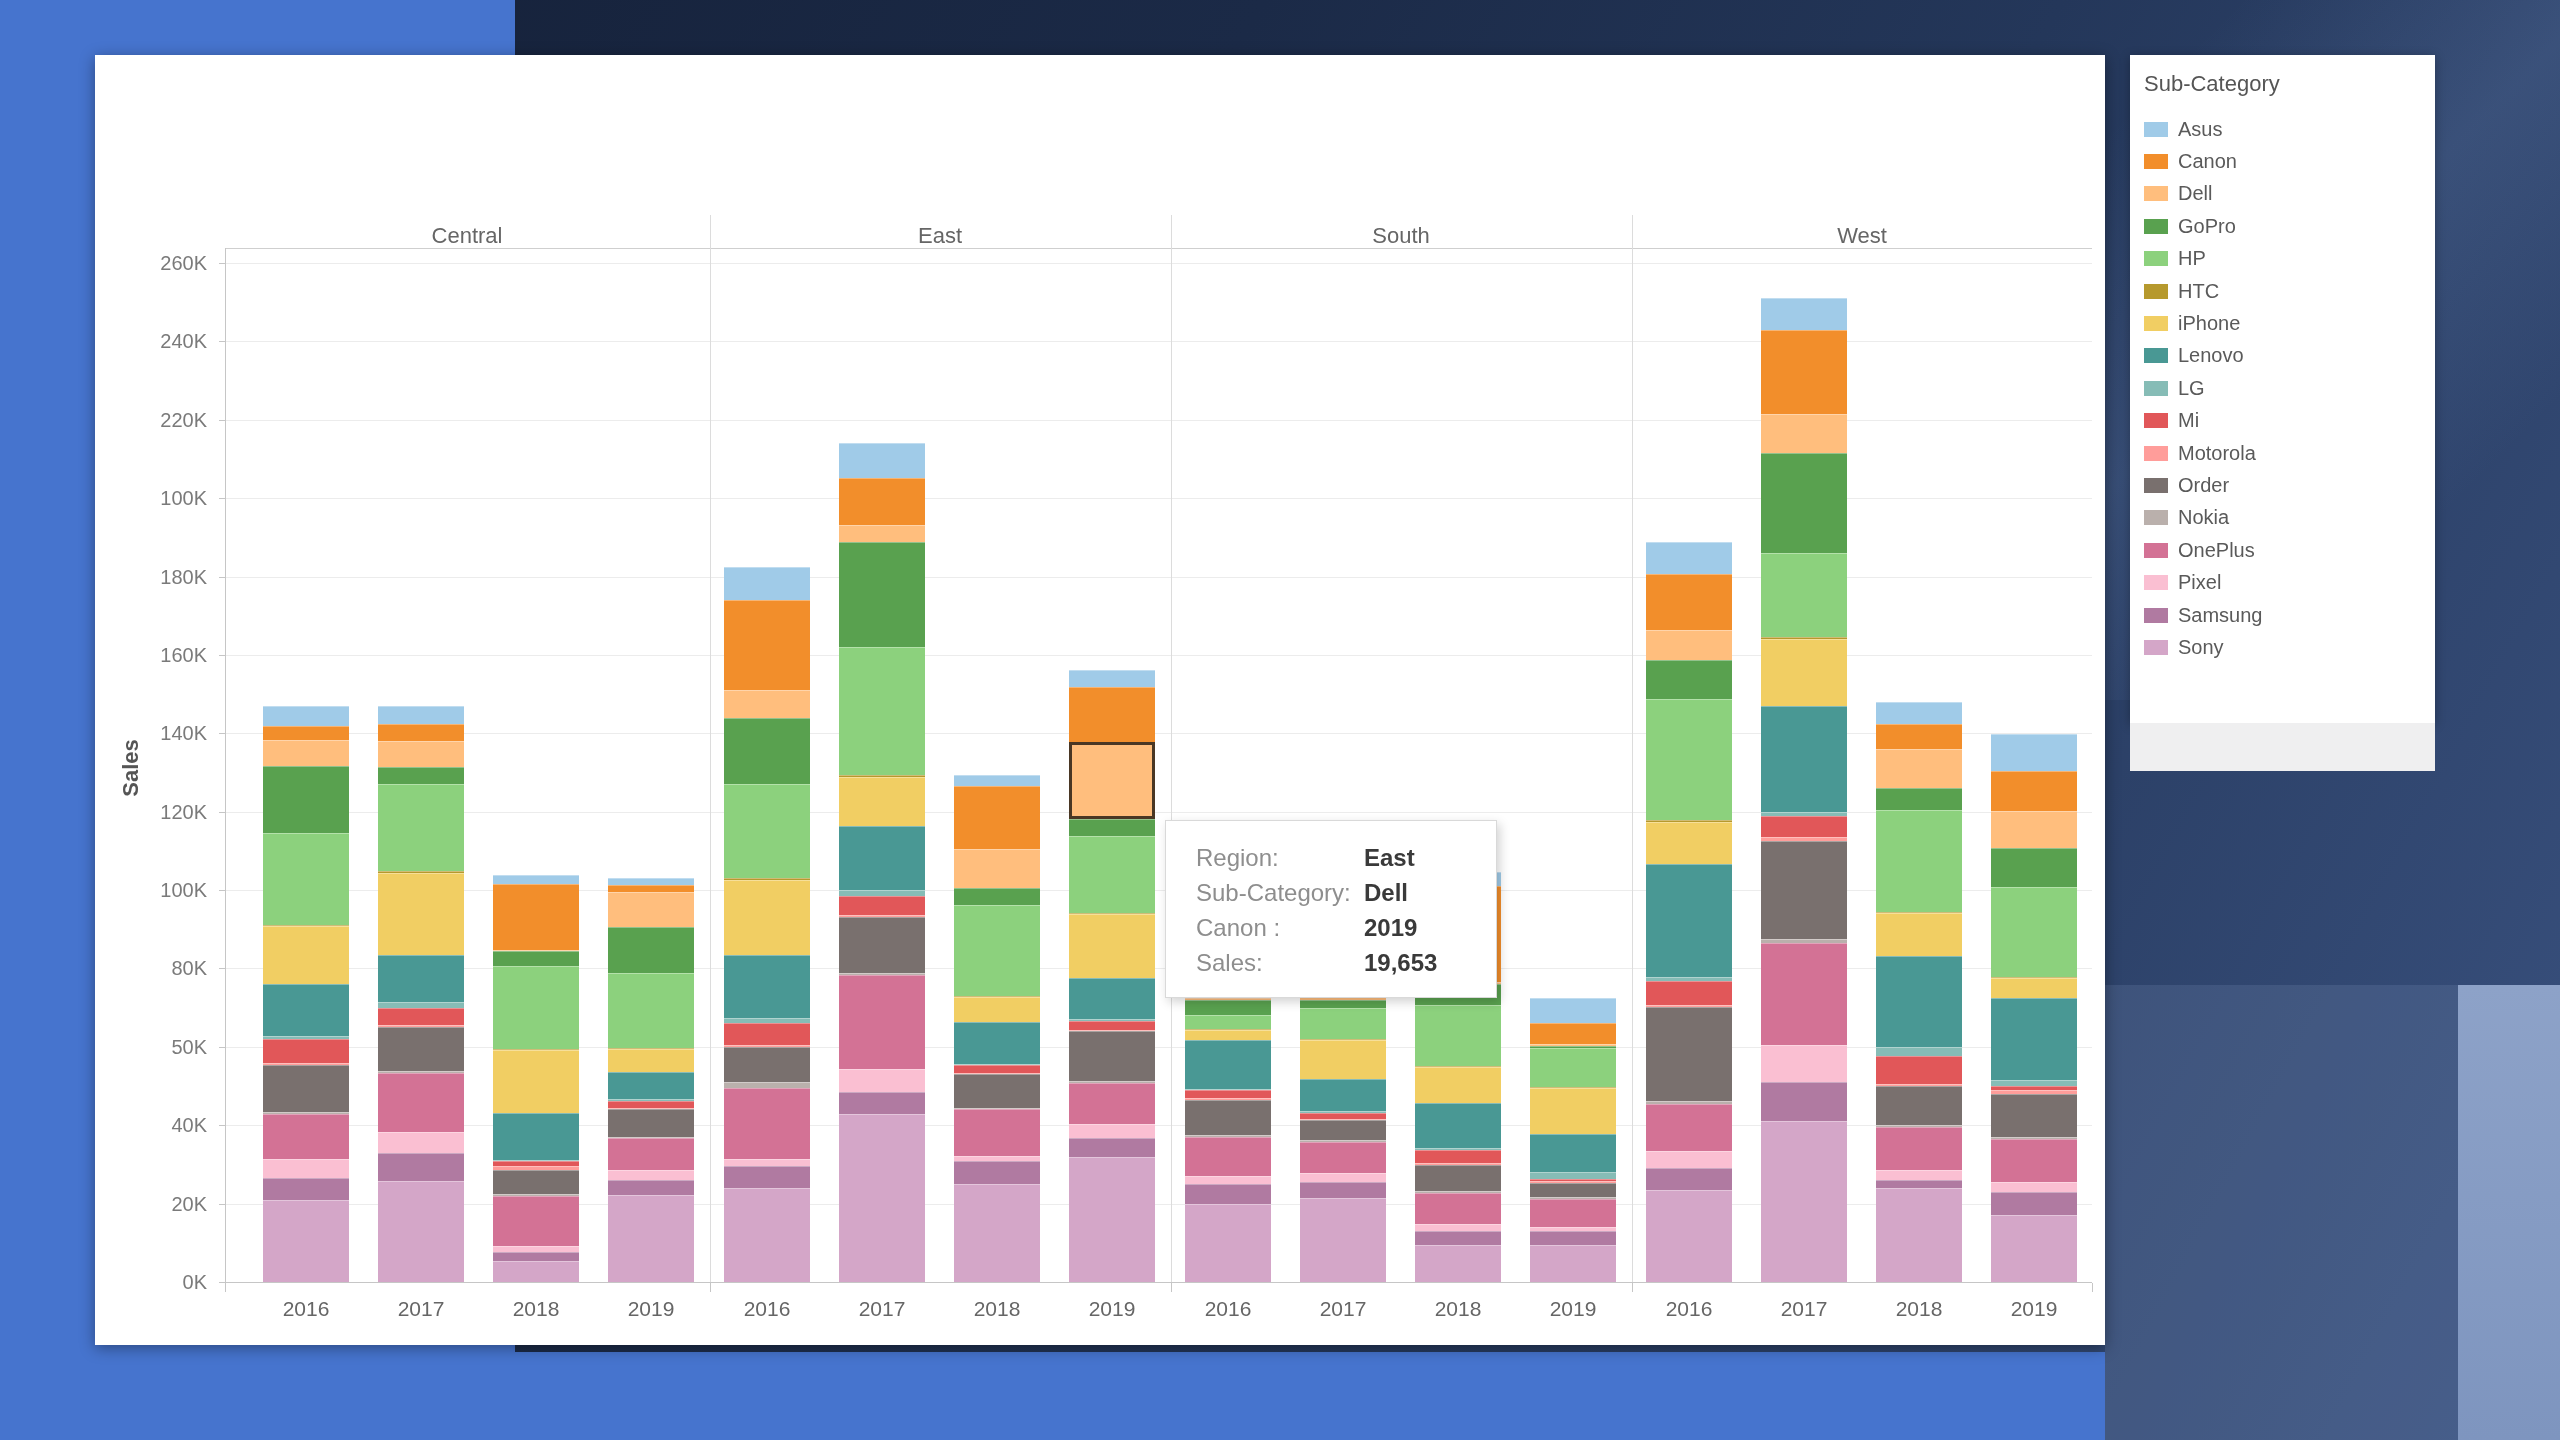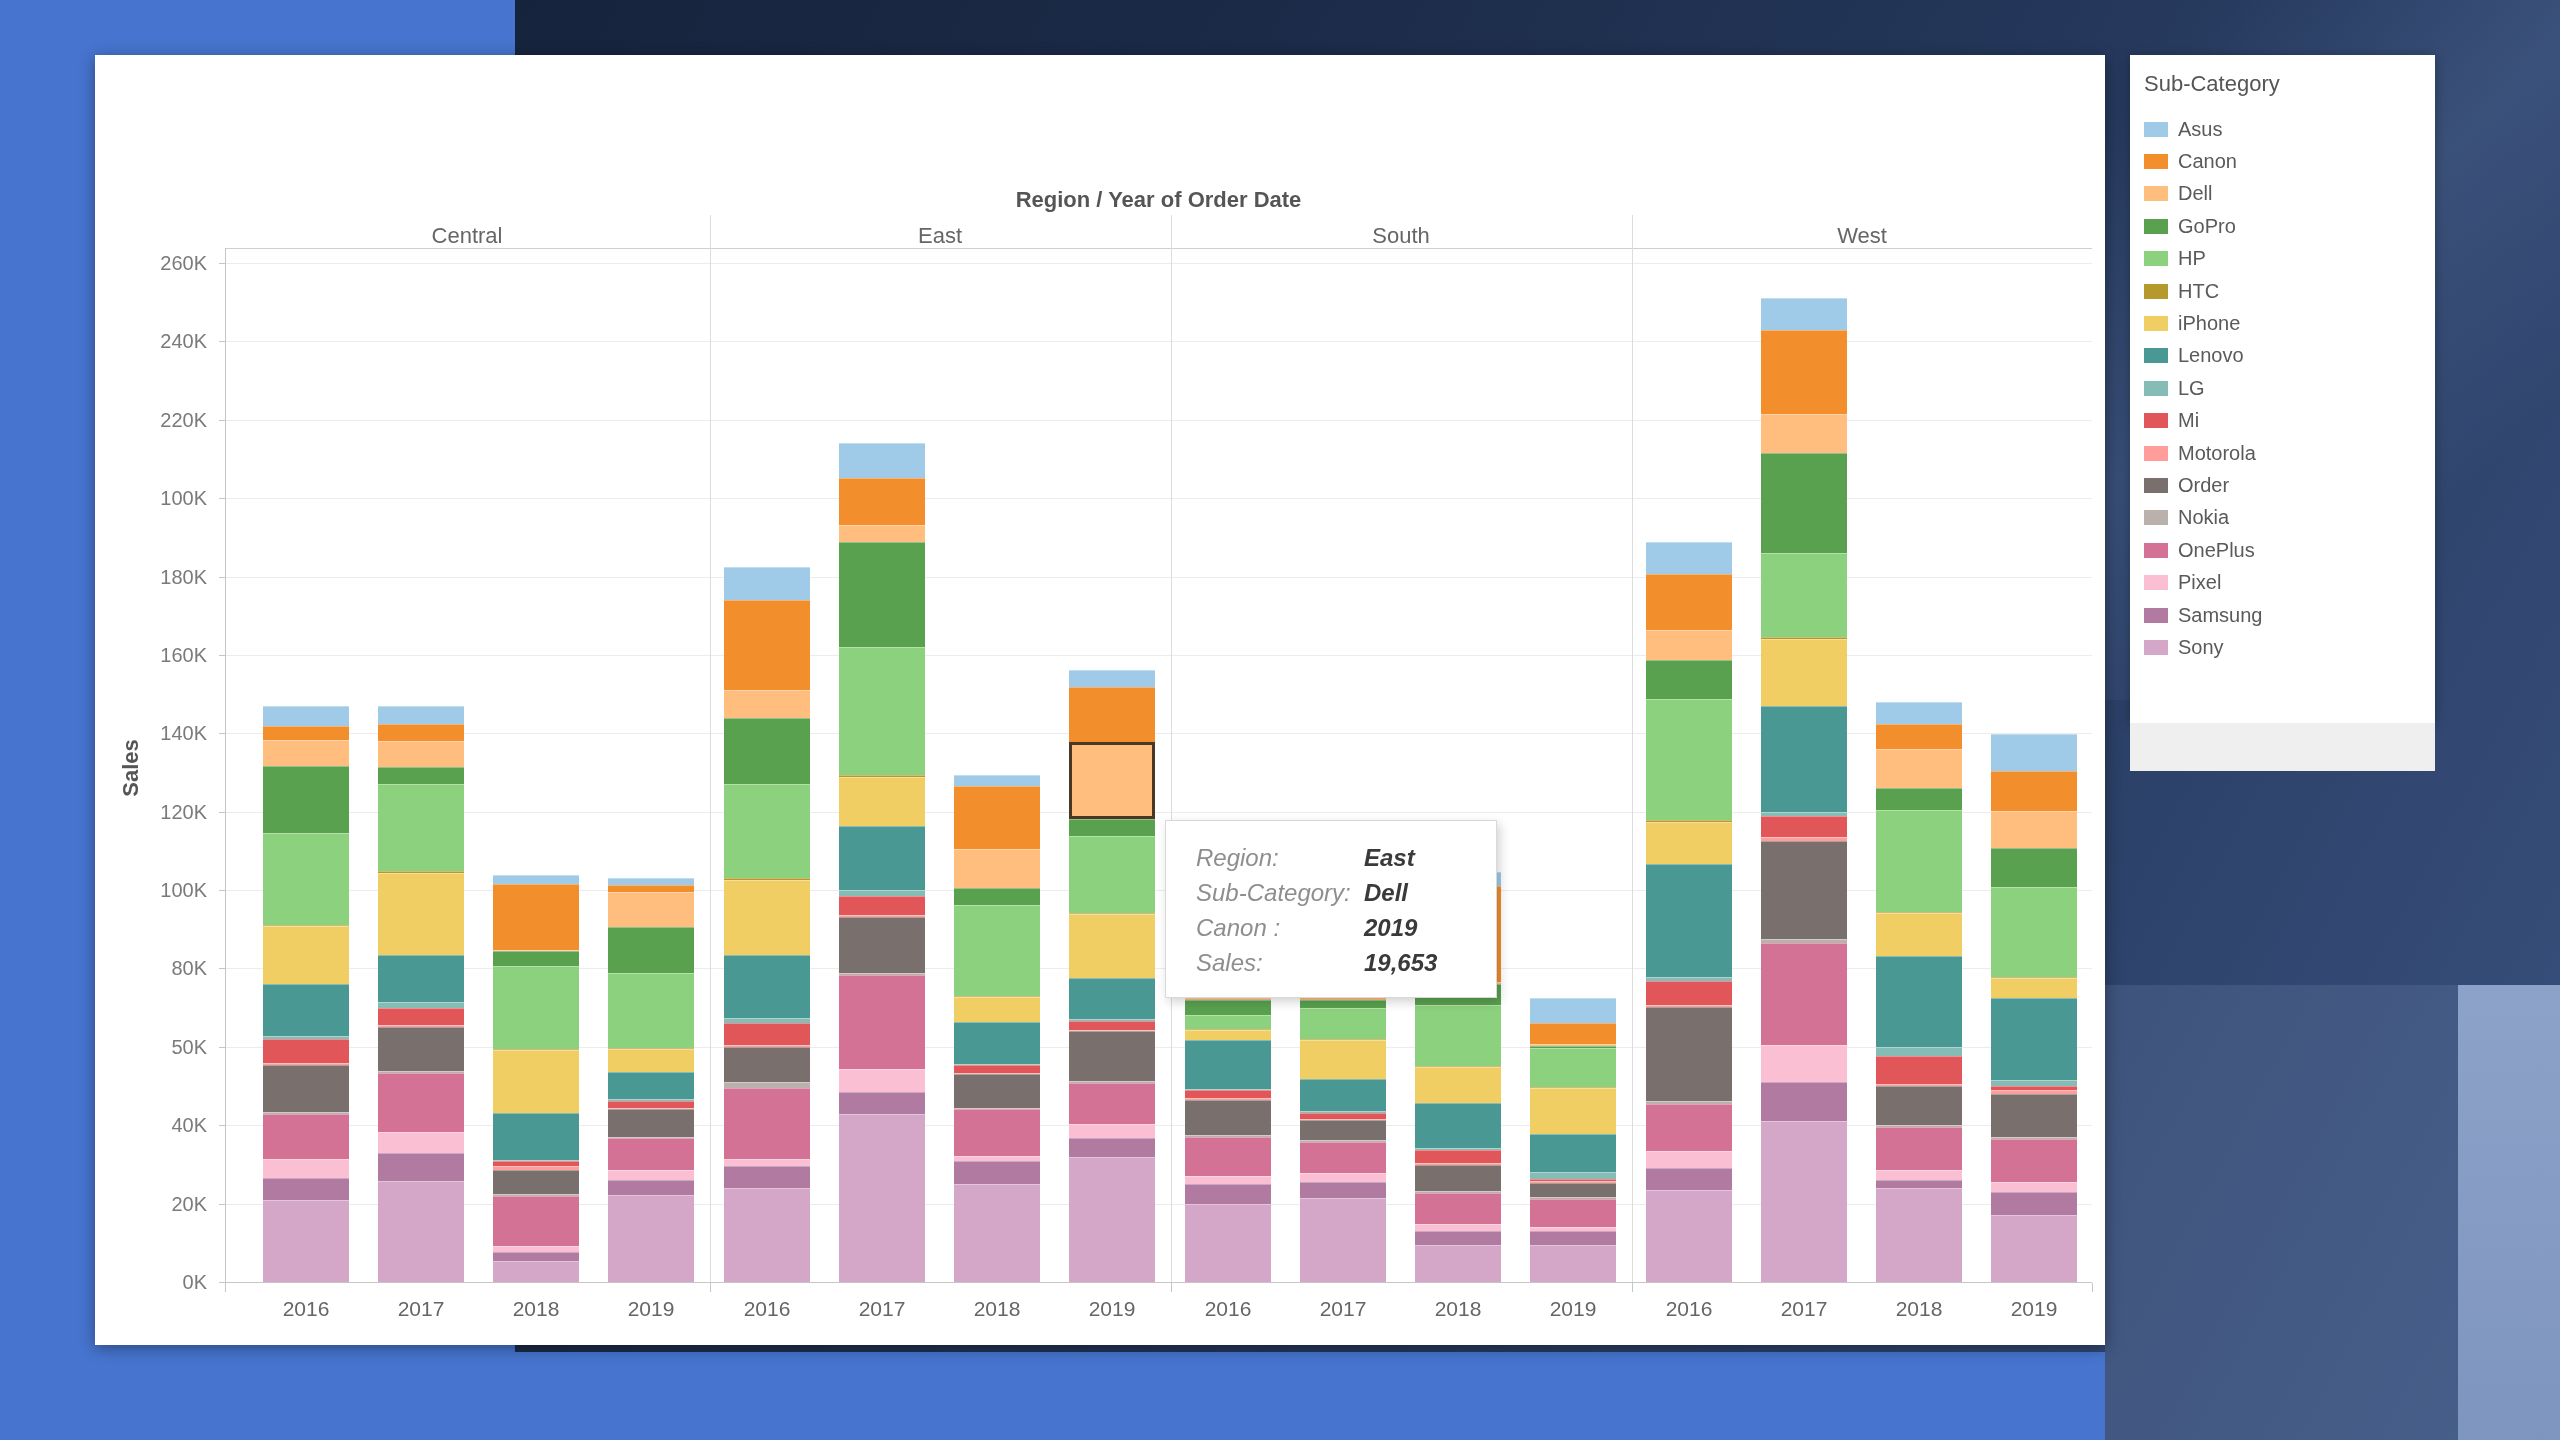--- a/index.html
+++ b/index.html
@@ -30,21 +30,21 @@
   .y-tick-mark{position:absolute;left:124px;width:6px;height:1px;background:#c6c6c6;}
   .y-axis-title{position:absolute;left:-24px;top:700px;font-size:22px;color:#555;font-weight:bold;
     transform:rotate(-90deg);transform-origin:center;width:120px;text-align:center;}
   .year-label{position:absolute;top:1242px;font-size:21px;color:#666;transform:translateX(-50%);}
   .bar{position:absolute;width:86px;display:flex;flex-direction:column-reverse;}
   .seg{width:100%;box-shadow:inset 0 1px 0 rgba(255,255,255,.35);}
   .seg.hl{border:3px solid #4a3724;box-sizing:border-box;box-shadow:none;}
 
   .tooltip{position:absolute;left:1070px;top:765px;width:332px;height:178px;background:#ffffff;
     border:1px solid #d9d9d9;box-shadow:3px 4px 10px rgba(0,0,0,.18);padding:24px 0 0 30px;box-sizing:border-box;z-index:30;}
-  .tt-row{display:flex;margin-bottom:9px;font-size:24px;line-height:26px;font-style:italic;}
+  .tt-row{display:flex;margin-bottom:9px;font-size:24px;line-height:26px;}
   .tt-label{width:140px;color:#8e8e8e;white-space:nowrap;}
   .tt-value{font-weight:bold;color:#3a3a3a;margin-left:28px;white-space:nowrap;}
 
   .legend-panel{position:absolute;left:2130px;top:55px;width:305px;height:668px;background:#ffffff;
     box-shadow:0 2px 10px rgba(0,0,0,.3);box-sizing:border-box;padding:16px 0 0 14px;}
   .legend-title{font-size:22px;color:#555;margin-bottom:16px;}
   .legend-item{display:flex;align-items:center;height:32.4px;}
   .legend-chip{width:24px;height:15px;margin-right:10px;flex:none;}
   .legend-label{font-size:20px;color:#5a5a5a;}
   .legend-under{position:absolute;left:2130px;top:723px;width:305px;height:48px;background:#efeff0;}
@@ -53,21 +53,20 @@
 <body>
 
 <div class="bg-base"></div>
 <div class="bg-streak"></div>
 <div class="bg-blue-left"></div>
 <div class="bg-blue-bottom"></div>
 <div class="bg-panel-mid"></div>
 <div class="bg-panel-light"></div>
 
 <div class="chart-panel">
-  <div class="col-header">Region / Year of Order Date</div>
   <div class="y-axis-title">Sales</div>
   <div class="plot-topline"></div>
   <div id="grid">
       <div class="gridline" style="top: 1148.62px;"></div>
       <div class="gridline" style="top: 1070.24px;"></div>
       <div class="gridline" style="top: 991.86px;"></div>
       <div class="gridline" style="top: 913.48px;"></div>
       <div class="gridline" style="top: 835.1px;"></div>
       <div class="gridline" style="top: 756.72px;"></div>
       <div class="gridline" style="top: 678.34px;"></div>

